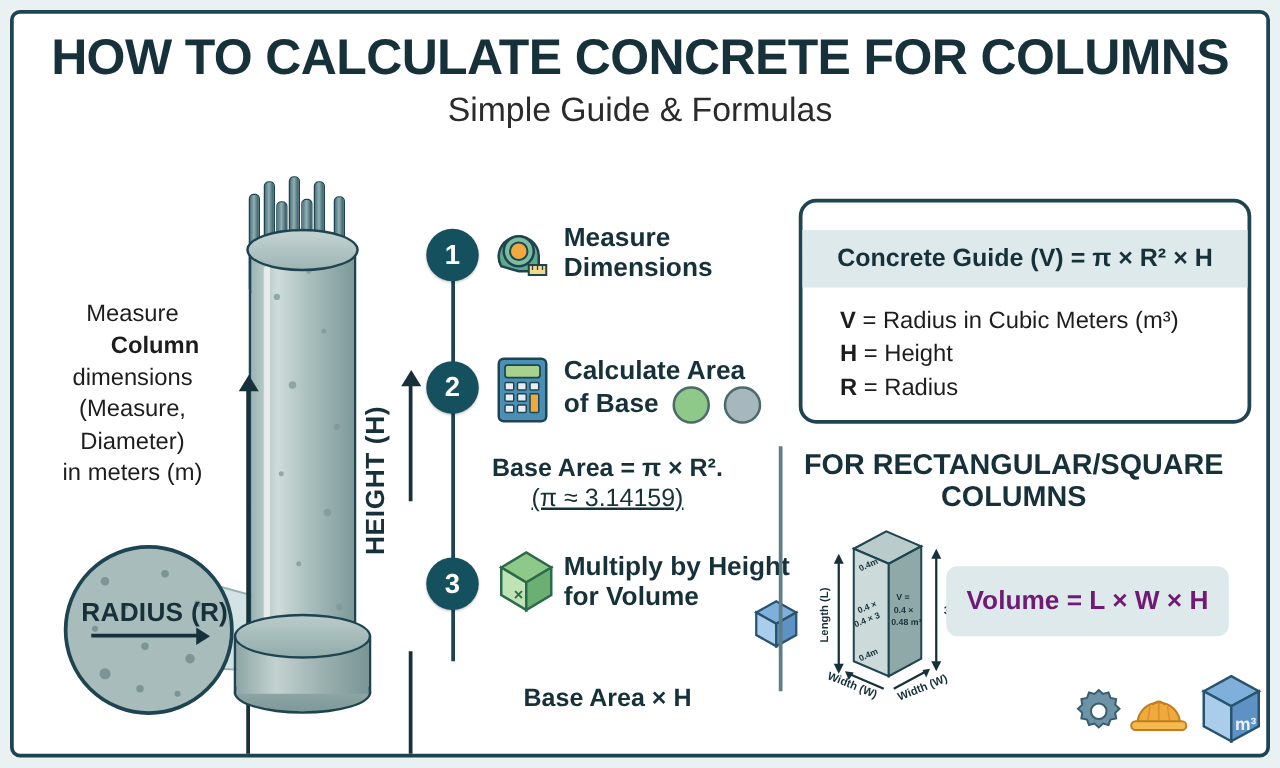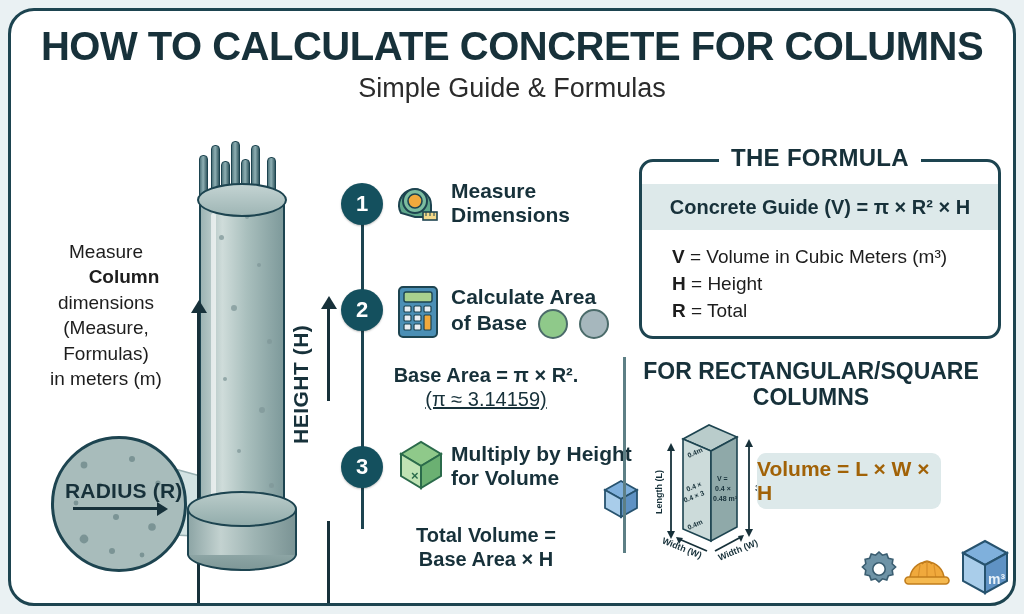--- a/index.html
+++ b/index.html
@@ -6,21 +6,21 @@
   body{
     width:1024px;height:614px;overflow:hidden;
     background:#eaf1f3;
     font-family:"Liberation Sans", sans-serif;
     color:#17313a;
   }
   .canvas{
     position:absolute;left:8px;top:8px;width:1008px;height:598px;
     background:#ffffff;
     border:3px solid #1d4450;
-    border-radius:26px;
+    border-radius:8px;
     box-sizing:border-box;
     overflow:hidden;
   }
 
   
   .header{position:absolute;left:0;top:14px;width:100%;text-align:center;}
   .title{
     font-size:40px;font-weight:bold;letter-spacing:-0.5px;
     color:#17313a;line-height:1.05;white-space:nowrap;
   }
@@ -172,24 +172,24 @@
   }
   .legend b{font-weight:bold;}
 
   .rect-panel{position:absolute;left:612px;top:348px;width:368px;height:200px;}
   .rect-title{
     position:absolute;left:8px;top:0px;width:360px;text-align:center;
     font-size:23px;font-weight:bold;line-height:1.12;color:#17313a;
   }
   .v-div{position:absolute;left:0px;top:-2px;width:3px;height:196px;background:#5d7f85;}
   .vol-box{
-    position:absolute;left:134px;top:94px;width:184px;height:56px;
+    position:absolute;left:134px;top:94px;width:226px;height:56px;
     background:#dde9ea;border-radius:9px;
     display:flex;align-items:center;justify-content:center;
-    font-size:21px;font-weight:bold;color:#a16207;
+    font-size:21px;font-weight:bold;color:#701a75;
   }
 
   
   .box3d{position:absolute;left:22px;top:58px;width:130px;height:140px;}
   .tiny{position:absolute;font-size:7px;font-weight:bold;color:#17313a;white-space:nowrap;}
 
   
   .bot-icons{position:absolute;left:848px;top:524px;width:150px;height:66px;}
 </style>
 </head>
@@ -202,21 +202,21 @@
     <div class="subtitle">Simple Guide &amp; Formulas</div>
   </div>
 
   <div class="left-zone">
 
     <div class="measure-text">
       <span>Measure</span><br>
       <b>Column</b><br>
       <span>dimensions</span><br>
       <span>(Measure,</span><br>
-      <span>Formulas)</span><br>
+      <span>Diameter)</span><br>
       <span>in meters (m)</span>
     </div>
 
     <svg class="cone">
       <polygon points="150,330 230,352 230,400 150,396" fill="#cfe0e0" stroke="#8fa9ab" stroke-width="1.5" opacity="0.9"></polygon>
     </svg>
 
     <div class="mag-circle">
       <svg width="136" height="136">
         <circle cx="30" cy="26" r="3.4" fill="#7b9495"></circle>
@@ -339,44 +339,41 @@
       <div style="position:absolute;left:258px;top:30px;">
         <svg width="44" height="46" viewBox="0 0 44 46">
           <polygon points="6,14 22,5 38,14 22,23" fill="#7fb0dc" stroke="#27536f" stroke-width="1.8"></polygon>
           <polygon points="6,14 22,23 22,41 6,32" fill="#a9cdea" stroke="#27536f" stroke-width="1.8"></polygon>
           <polygon points="38,14 22,23 22,41 38,32" fill="#5f92c4" stroke="#27536f" stroke-width="1.8"></polygon>
         </svg>
       </div>
     </div>
 
     <div class="sub-formula" style="left:0;top:352px;">
-      <span>Total Volume =</span><br>
+      <br>
       <span>Base Area × H</span>
     </div>
   </div>
 
   <div class="formula-panel">
     <div class="formula-hl">Concrete Guide (V) = π × R² × H</div>
     <div class="legend">
       <div>
         <b>V</b>
-        <span>= Volume in Cubic Meters (m³)</span>
+        <span>= Radius in Cubic Meters (m³)</span>
       </div>
       <div>
         <b>H</b>
         <span>= Height</span>
       </div>
       <div>
         <b>R</b>
-        <span>= Total</span>
-      </div>
-    </div>
-  </div>
-  <div class="panel-title">
-    <span>THE FORMULA</span>
+        <span>= Radius</span>
+      </div>
+    </div>
   </div>
 
   <div class="rect-panel">
     <div class="v-div"></div>
     <div class="rect-title">
       <span>FOR RECTANGULAR/SQUARE</span><br>
       <span>COLUMNS</span>
     </div>
 
     <div class="box3d">

